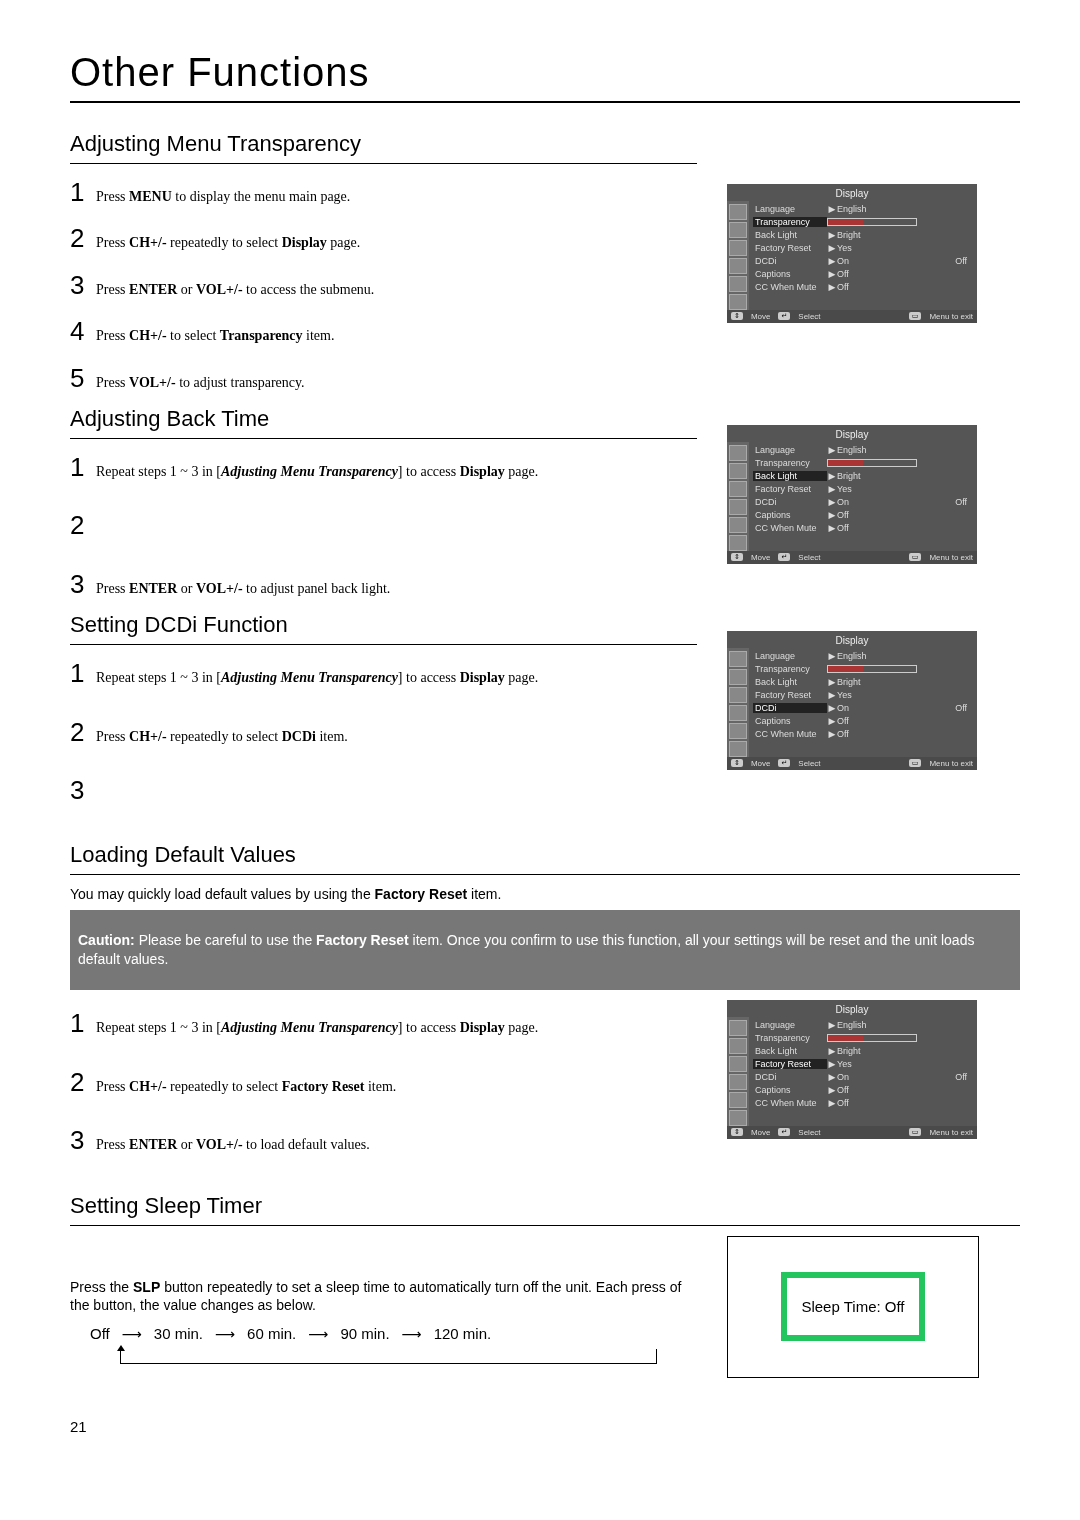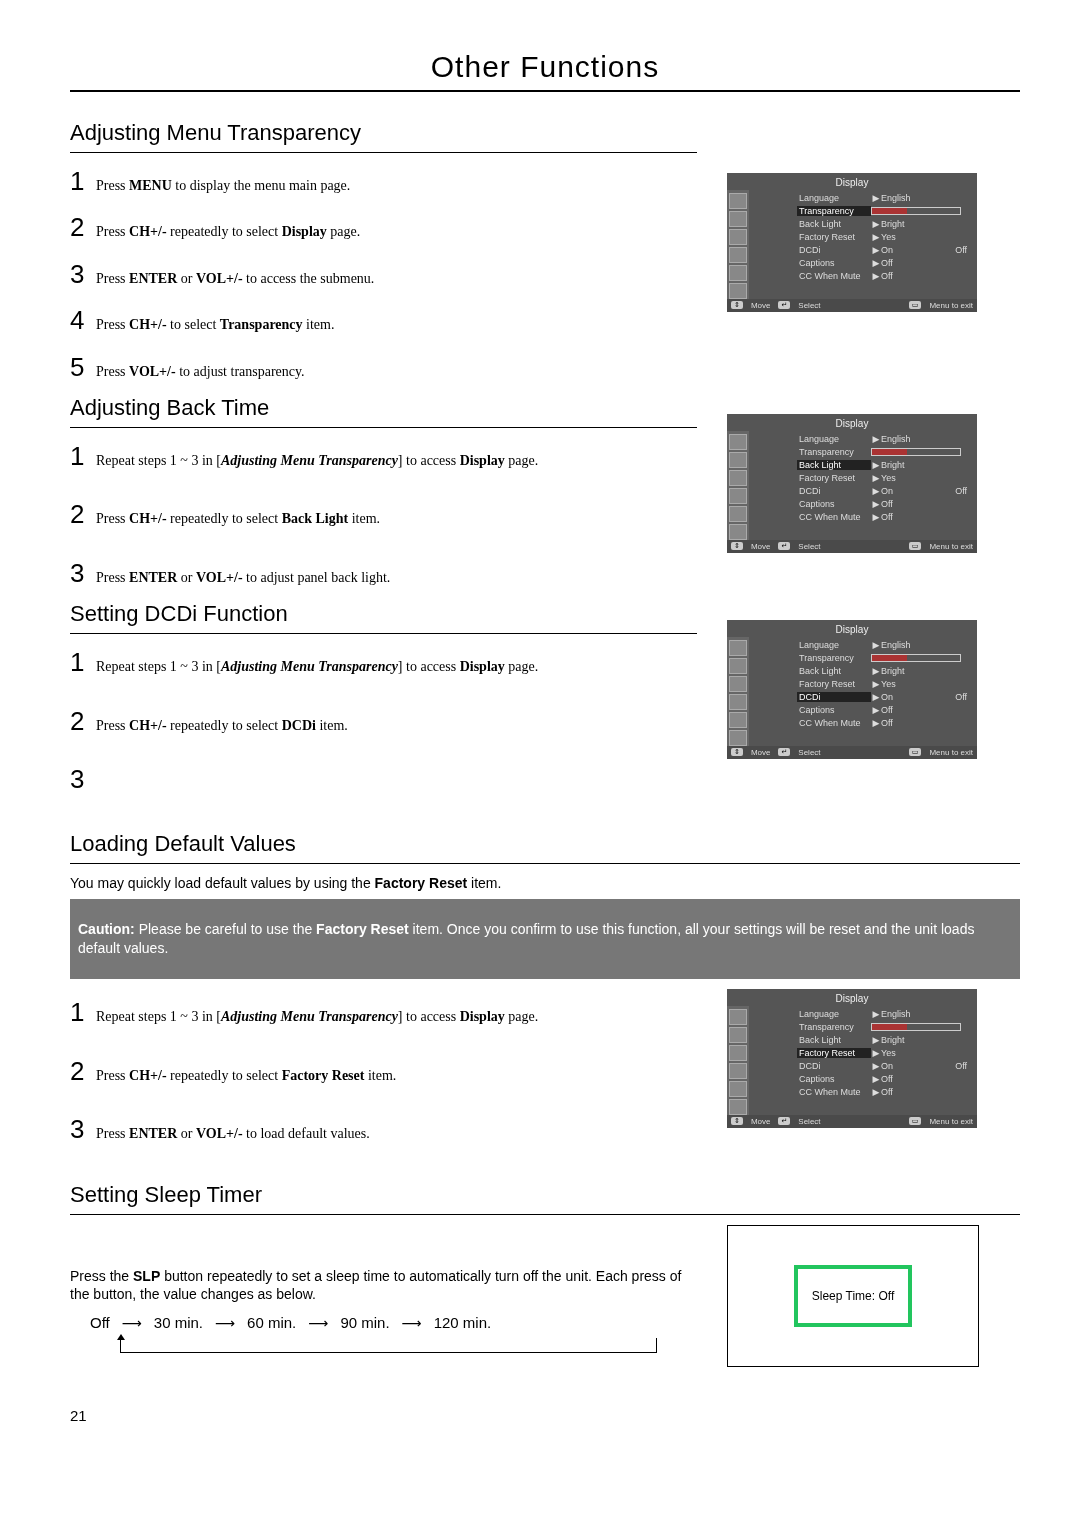--- a/index.html
+++ b/index.html
@@ -9,25 +9,24 @@
     font-family: Arial, Helvetica, sans-serif;
     color: #000;
     width: 1080px;
   }
   .page {
     padding: 50px 60px 40px 70px;
     box-sizing: border-box;
     width: 100%;
   }
   h1.page-title {
-    font-size: 30px;
+    font-size: 40px;
     font-weight: 400;
     margin: 0 0 6px 0;
     letter-spacing: 1px;
-    text-align: center;
   }
   .title-rule {
     border: none;
     border-top: 2px solid #000;
     margin: 0 0 28px 0;
   }
   .section-rule {
     border: none;
     border-top: 1px solid #000;
     margin: 6px 0 10px 0;
@@ -88,21 +87,20 @@
     margin-bottom: 30px;
   }
   .osd-title {
     text-align: center;
     padding: 4px 0 2px 0;
     font-size: 10px;
     color: #eee;
   }
   .osd-body {
     display: flex;
-    gap: 44px;
   }
   .osd-icons {
     background: #666;
     width: 22px;
     display: flex;
     flex-direction: column;
     align-items: center;
     padding-top: 3px;
     gap: 2px;
   }
@@ -170,23 +168,23 @@
   .sleep-box {
     border: 1px solid #000;
     height: 140px;
     width: 250px;
     display: flex;
     align-items: center;
     justify-content: center;
     background: #fff;
   }
   .sleep-inner {
-    border: 4px solid #22c55e;
+    border: 6px solid #22c55e;
     padding: 20px 14px;
-    font-size: 12px;
+    font-size: 15px;
   }
   .timer-flow {
     margin: 10px 0 0 20px;
     font-size: 15px;
     display: flex;
     align-items: center;
     gap: 12px;
     position: relative;
   }
   .timer-flow .arrow {
@@ -324,21 +322,20 @@
     <div class="left">
       <h2 class="section-heading">Adjusting Back Time</h2>
       <hr class="section-rule" style="width:100%">
       <div id="steps-backlight">
           <div class="step">
             <span class="num">1</span>
             <span class="txt">Repeat steps 1 ~ 3 in [<b><i>Adjusting Menu Transparency</i></b>] to access <b>Display</b> page.</span>
           </div>
           <div class="step" style="margin-top: 22px;">
             <span class="num">2</span>
-            <span class="txt">Press <b>CH+/-</b> repeatedly to select <b>Back Light</b> item.</span>
           </div>
           <div class="step" style="margin-top: 22px;">
             <span class="num">3</span>
             <span class="txt">Press <b>ENTER</b> or <b>VOL+/-</b> to adjust panel back light.</span>
           </div>
         </div>
     </div>
     <div class="right">
       <div class="osd">
           <div class="osd-title">Display</div>

